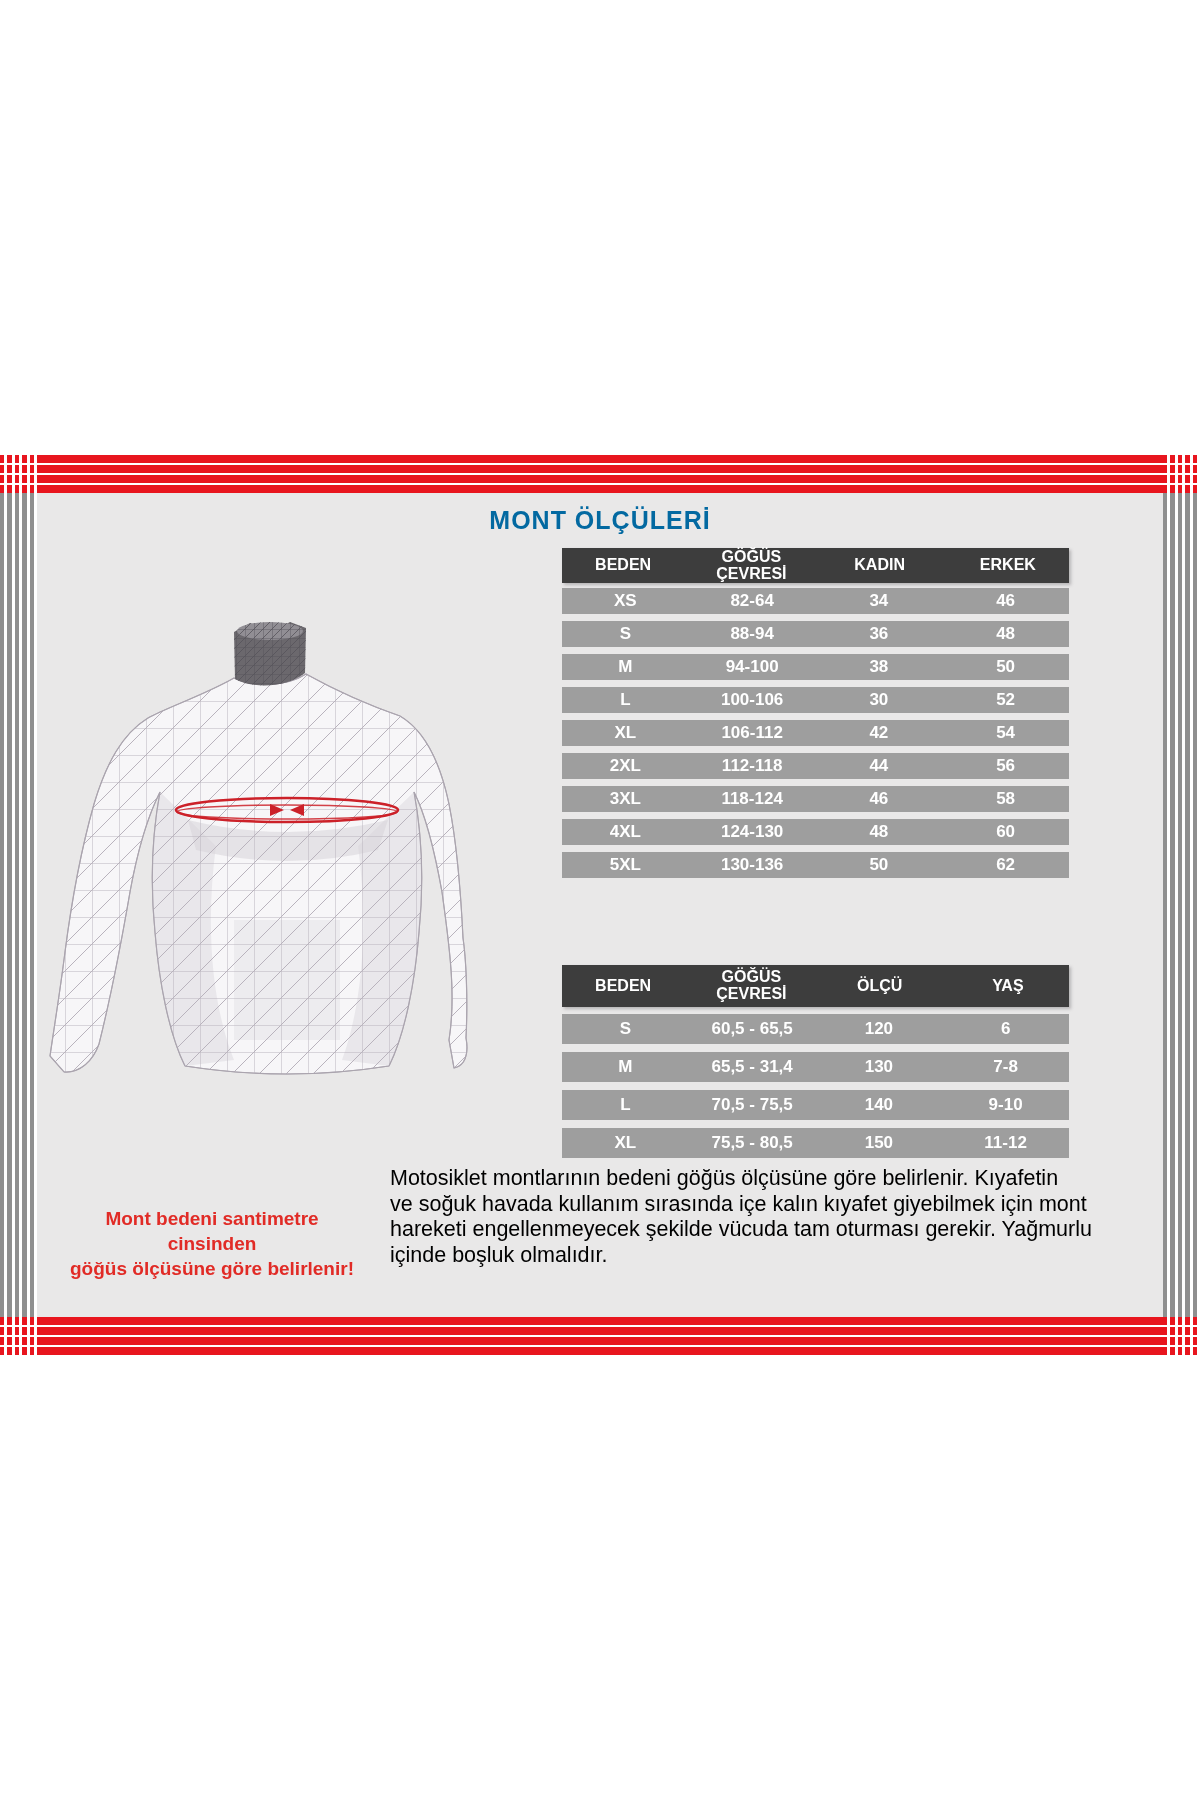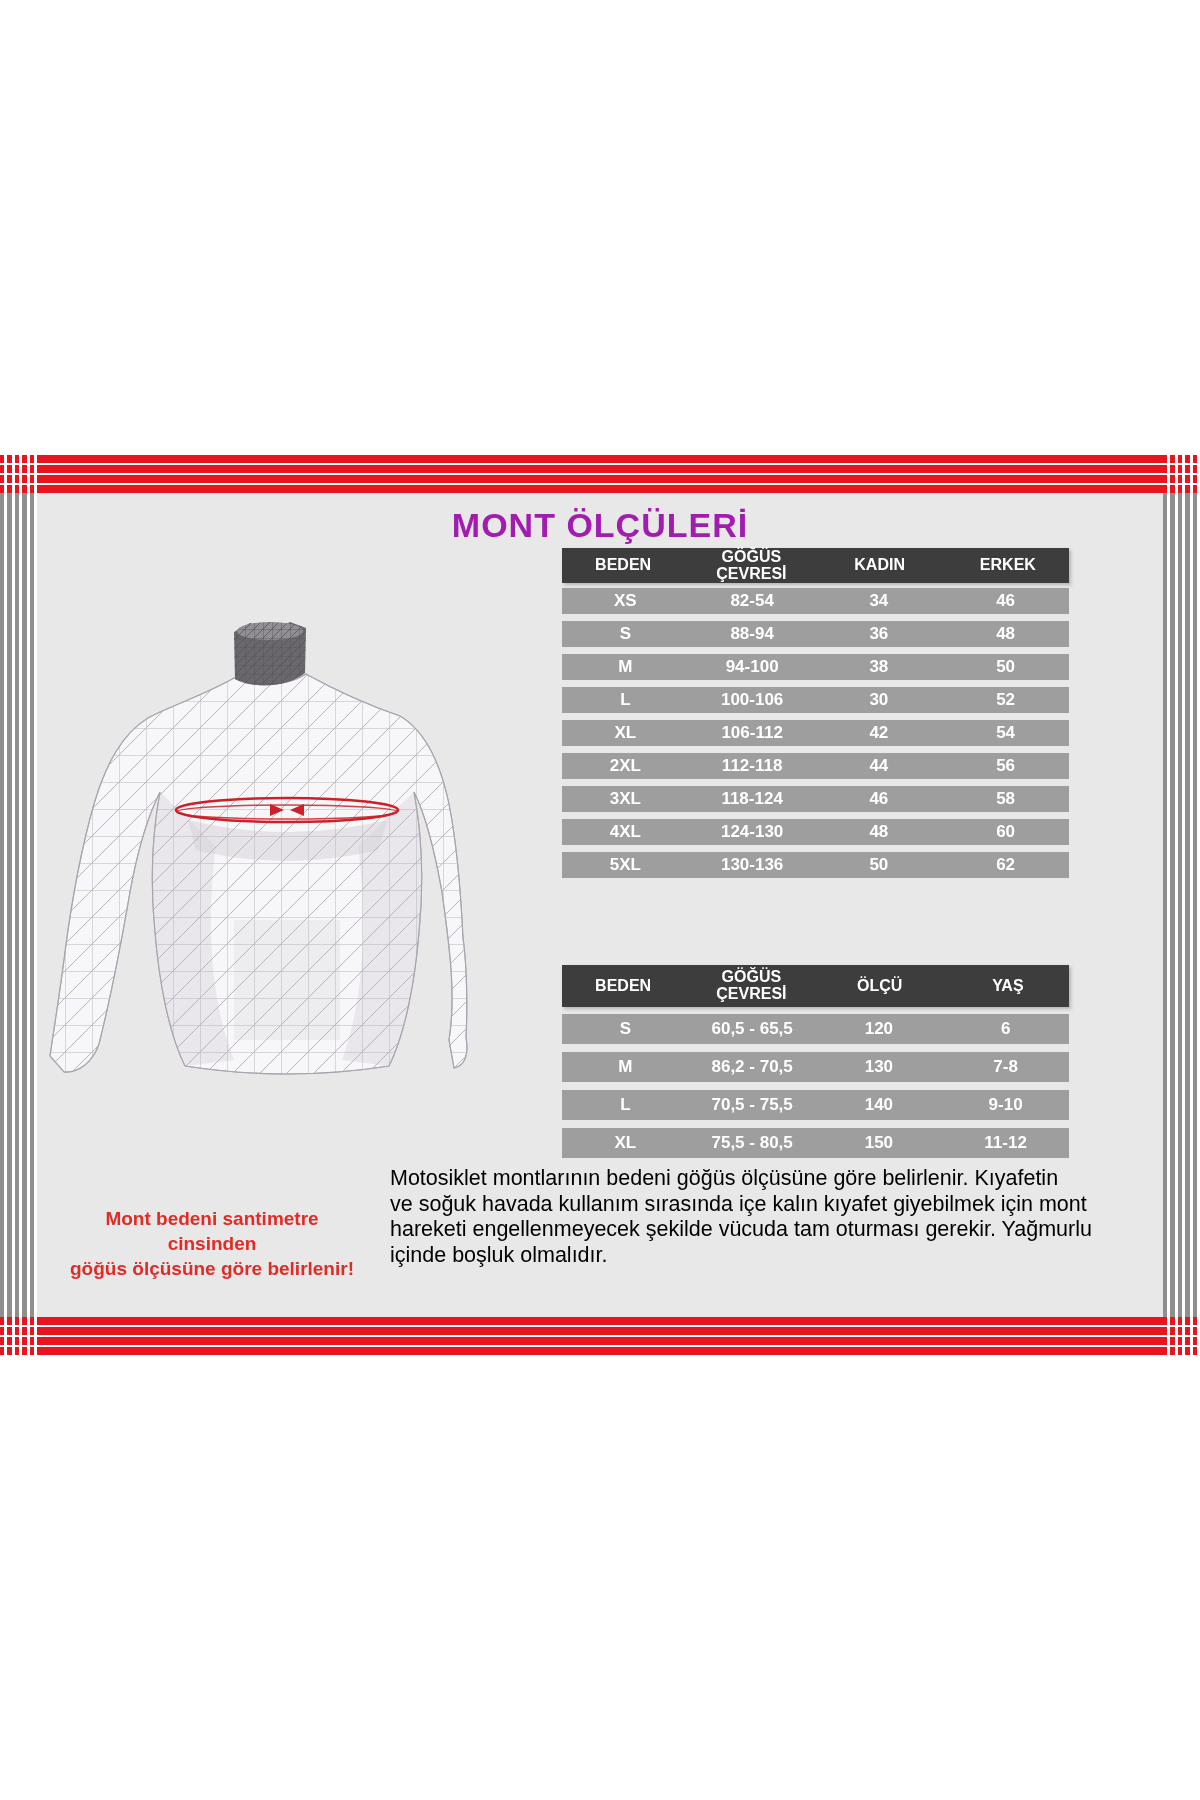--- a/index.html
+++ b/index.html
@@ -21,21 +21,21 @@
   .edge-stripes { position:absolute; top:493px; height:824px; width:37px;
     background:repeating-linear-gradient(to right,#8f8f8f 0 4.4px,#ffffff 4.4px 7.4px); }
   .edge-left { left:0; }
   .edge-right { left:1163px; }
 
   
   .panel { position:absolute; left:37px; top:493px; width:1126px; height:824px;
     background:#e9e8e8; }
 
   .main-title { position:absolute; left:0; top:13px; width:1126px; text-align:center;
-    font-size:34px; font-weight:bold; color:#a21caf; letter-spacing:1px; }
+    font-size:25px; font-weight:bold; color:#0369a1; letter-spacing:1px; }
   .child-title { position:absolute; left:525px; top:419px; width:507px; text-align:center;
     font-size:27px; font-weight:bold; color:#4b4b4d; letter-spacing:1px; }
 
   .size-table { position:absolute; width:507px; }
   .adult-table { left:525px; top:55px; }
   .child-table { left:525px; top:472px; }
   .thead { display:grid; grid-template-columns:repeat(4,1fr); column-gap:6px;
     background:#3d3d3d; align-items:center;
     box-shadow:2px 2px 3px rgba(120,118,122,0.45); }
   .adult-table .thead { height:35px; }
@@ -78,21 +78,21 @@
 
     <div class="size-table adult-table">
       <div class="thead">
         <div class="th">BEDEN</div>
         <div class="th">GÖĞÜS ÇEVRESİ</div>
         <div class="th">KADIN</div>
         <div class="th">ERKEK</div>
       </div>
       <div class="tbody">
           <div class="cell">XS</div>
-          <div class="cell">82-54</div>
+          <div class="cell">82-64</div>
           <div class="cell">34</div>
           <div class="cell">46</div>
           <div class="cell">S</div>
           <div class="cell">88-94</div>
           <div class="cell">36</div>
           <div class="cell">48</div>
           <div class="cell">M</div>
           <div class="cell">94-100</div>
           <div class="cell">38</div>
           <div class="cell">50</div>
@@ -130,21 +130,21 @@
         <div class="th">GÖĞÜS ÇEVRESİ</div>
         <div class="th">ÖLÇÜ</div>
         <div class="th">YAŞ</div>
       </div>
       <div class="tbody">
           <div class="cell">S</div>
           <div class="cell">60,5 - 65,5</div>
           <div class="cell">120</div>
           <div class="cell">6</div>
           <div class="cell">M</div>
-          <div class="cell">86,2 - 70,5</div>
+          <div class="cell">65,5 - 31,4</div>
           <div class="cell">130</div>
           <div class="cell">7-8</div>
           <div class="cell">L</div>
           <div class="cell">70,5 - 75,5</div>
           <div class="cell">140</div>
           <div class="cell">9-10</div>
           <div class="cell">XL</div>
           <div class="cell">75,5 - 80,5</div>
           <div class="cell">150</div>
           <div class="cell">11-12</div>

